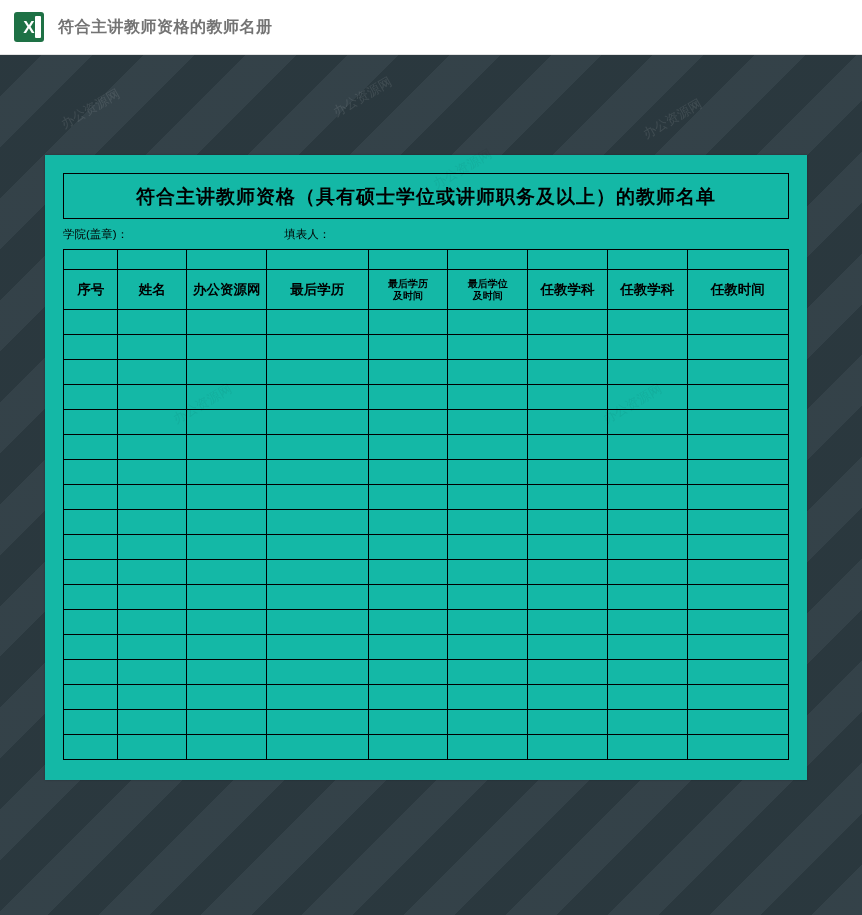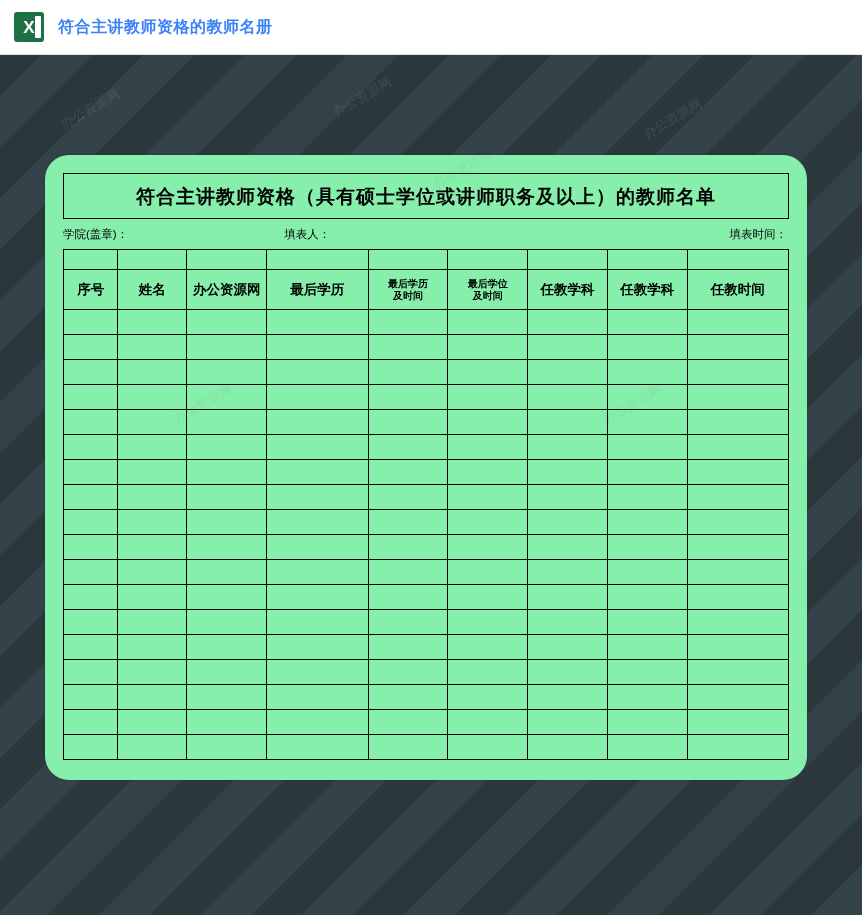--- a/index.html
+++ b/index.html
@@ -60,36 +60,35 @@
     top: 4px;
     width: 6px;
     height: 22px;
     background: #ffffff;
     border-radius: 1px;
   }
   .doc-title {
     margin-left: 14px;
     font-size: 16px;
     font-weight: bold;
-    color: #3b82f6;
+    color: #737373;
     letter-spacing: 0.5px;
   }
 
   
   .sheet-wrap {
     position: absolute;
     left: 45px;
     top: 155px;
     width: 762px;
     height: 625px;
-    background: #86efac;
+    background: #14b8a6;
     z-index: 2;
     box-shadow: 0 0 2px rgba(0,0,0,0.25);
     padding: 18px 18px 10px 18px;
-    border-radius: 24px;
   }
 
   .sheet-title {
     text-align: center;
     font-family: "DejaVu Serif", "Liberation Serif", serif;
     font-size: 19px;
     font-weight: bold;
     color: #000;
     letter-spacing: 1px;
     padding: 10px 0 8px 0;
@@ -163,21 +162,20 @@
   <div class="doc-title">符合主讲教师资格的教师名册</div>
 </div>
 
 <div class="sheet-wrap">
 
   <div class="sheet-title">符合主讲教师资格（具有硕士学位或讲师职务及以上）的教师名单</div>
 
   <div class="meta-row">
     <div class="meta-left">学院(盖章)：</div>
     <div class="meta-mid">填表人：</div>
-    <div class="meta-right">填表时间：</div>
   </div>
 
   <table class="grid">
     <colgroup>
       <col style="width:7.5%">
       <col style="width:9.5%">
       <col style="width:11%">
       <col style="width:14%">
       <col style="width:11%">
       <col style="width:11%">

